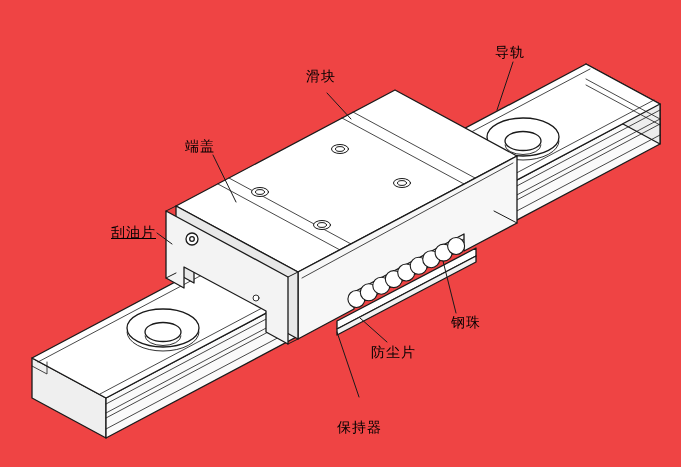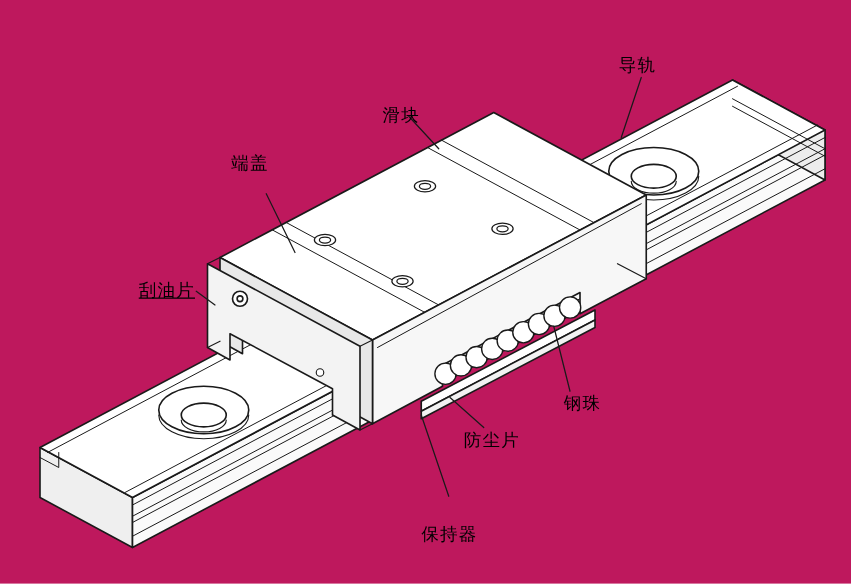--- a/index.html
+++ b/index.html
@@ -5,21 +5,21 @@
   html, body {
     margin: 0;
     padding: 0;
     background: #ffffff;
     font-family: "Liberation Sans", "DejaVu Sans", sans-serif;
   }
   .stage {
     position: relative;
     width: 681px;
     height: 467px;
-    background: #be185d;
+    background: #ef4444;
     overflow: hidden;
   }
   .stage svg {
     position: absolute;
     left: 0;
     top: 0;
   }
   .lbl {
     position: absolute;
     font-size: 14px;
@@ -132,23 +132,23 @@
         <path d="M157,233 L172,244"></path>
         <path d="M456,313 L443,261"></path>
         <path d="M387,342 L360,318"></path>
         <path d="M359,397 L337,332"></path>
       </g>
     </g>
   </svg>
 
   <div class="lbl" style="left:495px; top:44px;">导轨</div>
 
-  <div class="lbl" style="left:306px; top:84px;">滑块</div>
+  <div class="lbl" style="left:306px; top:68px;">滑块</div>
 
-  <div class="lbl" style="left:185px; top:122px;">端盖</div>
+  <div class="lbl" style="left:185px; top:138px;">端盖</div>
 
   <div class="lbl" style="left:111px; top:224px;text-decoration:underline;">刮油片</div>
 
   <div class="lbl" style="left:451px; top:314px;">钢珠</div>
 
   <div class="lbl" style="left:371px; top:344px;">防尘片</div>
 
   <div class="lbl" style="left:337px; top:399px;margin-top:20px;">保持器</div>
 </div>
 

